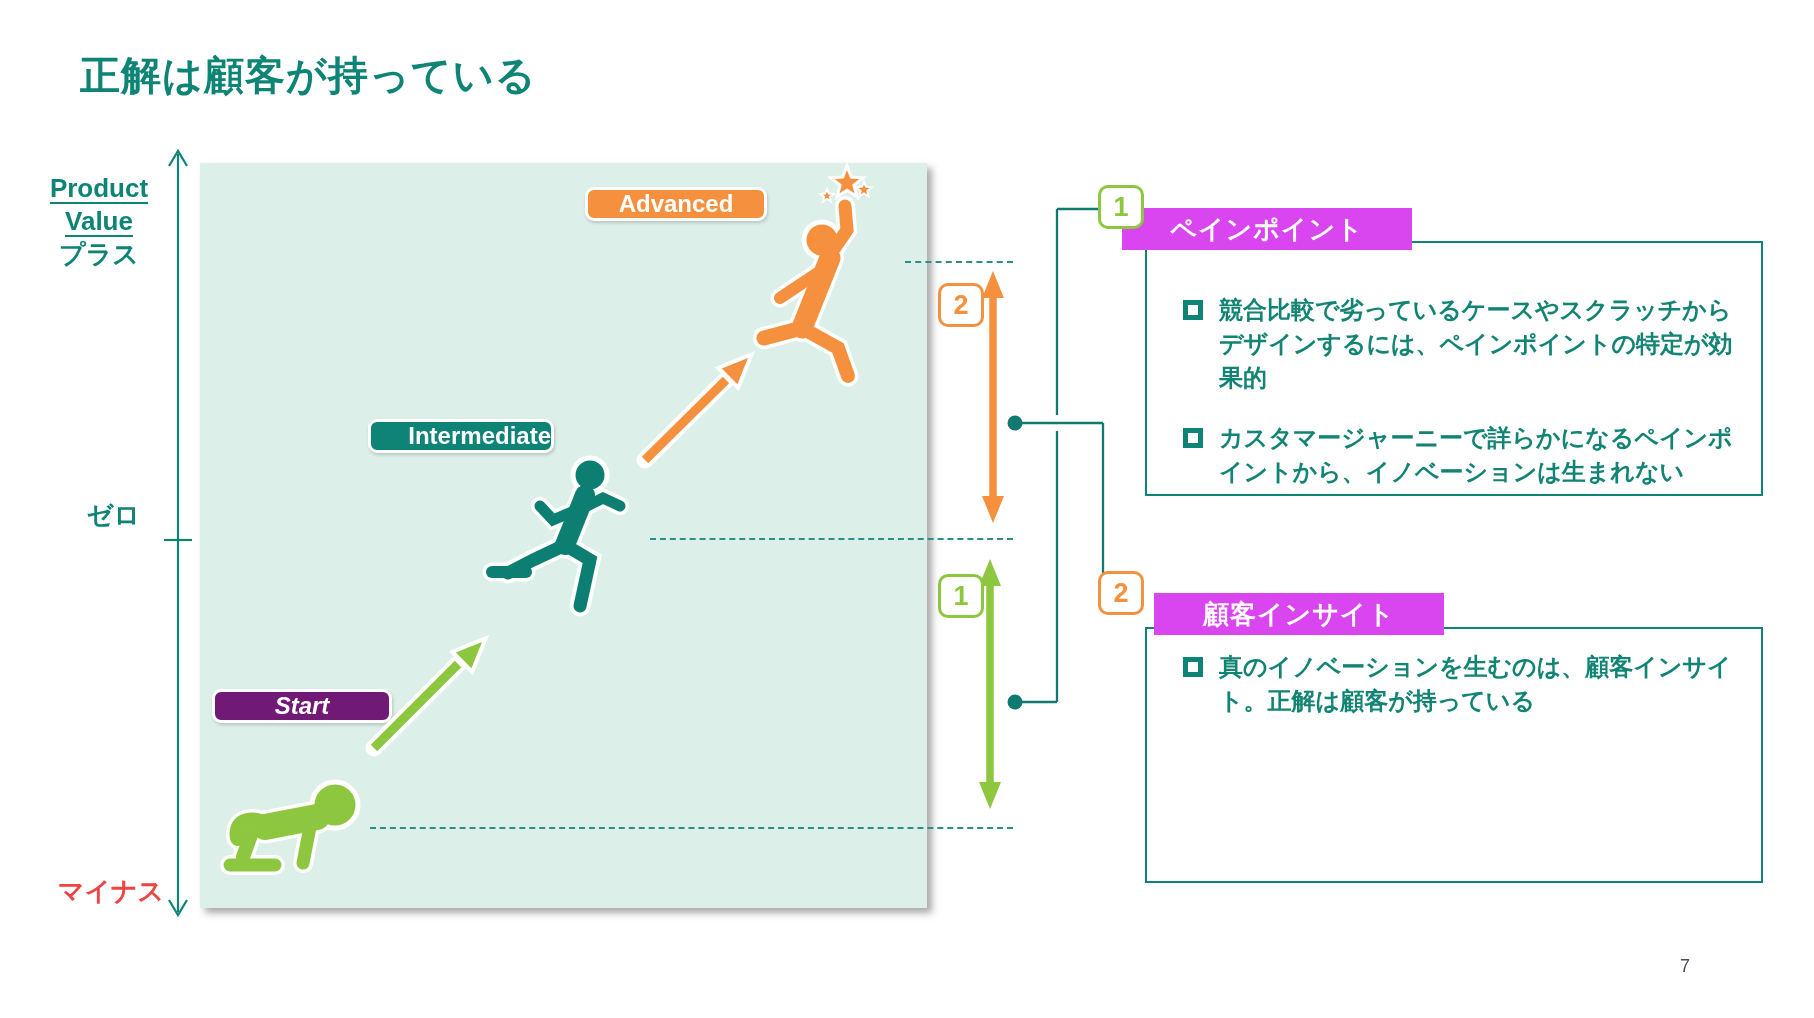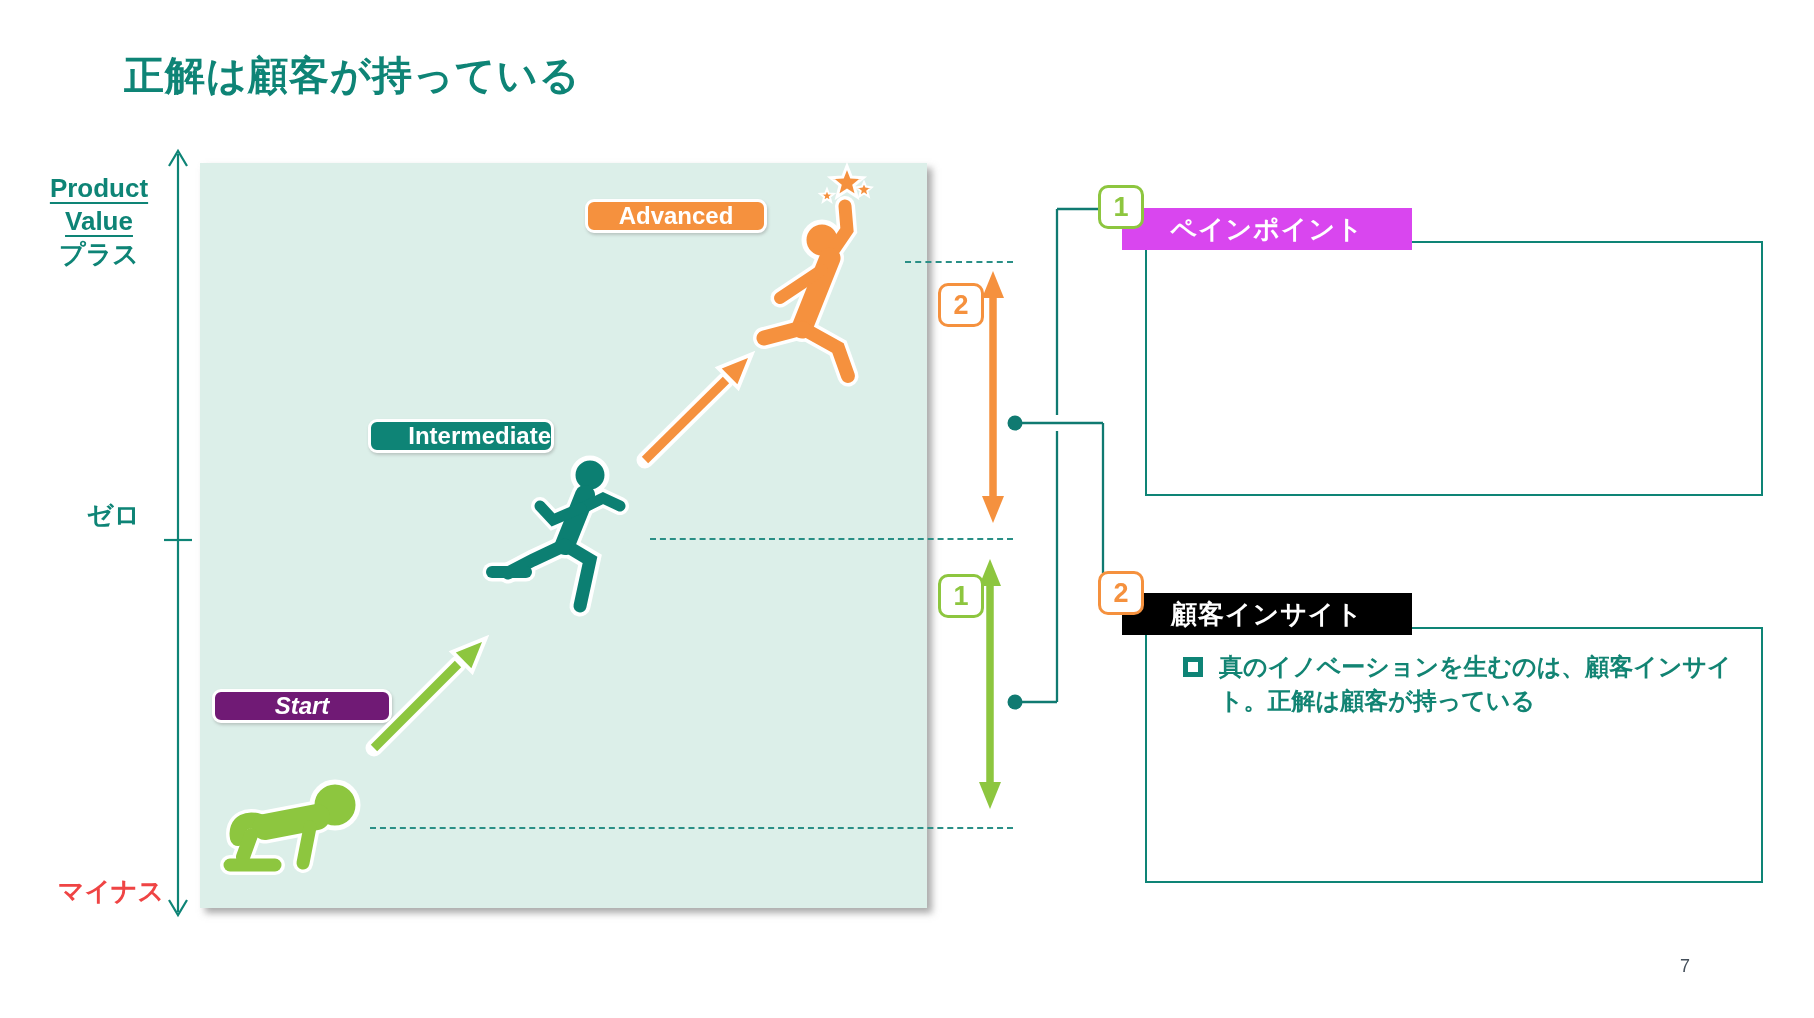--- a/index.html
+++ b/index.html
@@ -1,20 +1,20 @@
 <!DOCTYPE html>
 <html><head>
 <meta charset="utf-8">
 <style>
   * { margin:0; padding:0; box-sizing:border-box; }
   html,body { background:#fff; }
   body { font-family:"Liberation Sans", sans-serif; }
   .slide { position:relative; width:1814px; height:1018px; background:#fff; overflow:hidden; }
 
-  .title { position:absolute; left:80px; top:48px; font-size:40px; font-weight:600; color:#0E8476; letter-spacing:1px;margin-left:44px; }
+  .title { position:absolute; left:80px; top:48px; font-size:40px; font-weight:600; color:#0E8476; letter-spacing:1px; }
 
   
   .axis-top-labels { position:absolute; left:44px; top:172px; width:110px; text-align:center;
     color:#0E8476; font-size:26px; font-weight:bold; line-height:33px; }
   .axis-top-labels .u { text-decoration:underline; text-underline-offset:5px; }
   .axis-zero { position:absolute; left:60px; top:498px; width:80px; text-align:right;
     color:#0E8476; font-size:26px; font-weight:bold; }
   .axis-minus { position:absolute; left:56px; top:874px; width:110px; text-align:center;
     color:#ef4444; font-size:26px; font-weight:bold; }
 
@@ -25,38 +25,38 @@
   .dash-adv   { left:905px; top:261px; width:108px; }
   .dash-mid   { left:650px; top:538px; width:363px; }
   .dash-start { left:370px; top:827px; width:643px; }
 
   .stage-badge { position:absolute; color:#fff; font-size:24px; font-weight:bold;
     text-align:center; border:3px solid #fff; border-radius:9px;
     display:flex; align-items:center; justify-content:center;
     box-shadow:1px 2px 3px rgba(120,120,120,.35); }
   .badge-start { left:212px; top:689px; width:180px; height:34px; background:#701a75;font-style:italic; }
   .badge-int   { left:368px; top:419px; width:186px; height:34px; background:#0E8476;justify-content:flex-end; }
-  .badge-adv   { left:585px; top:187px; width:182px; height:34px; background:#F5913E;margin-top:12px; }
+  .badge-adv   { left:585px; top:187px; width:182px; height:34px; background:#F5913E; }
 
   .figure-svg, .arrow-svg { position:absolute; overflow:visible; }
 
   .num-badge { position:absolute; width:46px; height:44px; background:#fff; border-radius:10px;
     display:flex; align-items:center; justify-content:center; font-size:27px; font-weight:bold; }
   .num-orange { border:3px solid #F5913E; color:#F5913E; }
   .num-green  { border:3px solid #8DC63F; color:#8DC63F; }
   .marker-2 { left:938px; top:283px; }
   .marker-1 { left:938px; top:574px; }
 
   .callout { position:absolute; background:#fff; border:2px solid #0E8476; }
   .callout-1 { left:1145px; top:241px; width:618px; height:255px; }
   .callout-2 { left:1145px; top:627px; width:618px; height:256px; }
   .callout-header { position:absolute; width:290px; height:42px; display:flex; align-items:center;
     justify-content:center; color:#fff; font-size:26px; font-weight:600; letter-spacing:1px; }
   .header-1 { left:1122px; top:208px; background:#d946ef; }
-  .header-2 { left:1122px; top:593px; background:#000000; }
+  .header-2 { left:1154px; top:593px; background:#d946ef; }
   .corner-badge-1 { left:1098px; top:185px; }
   .corner-badge-2 { left:1098px; top:571px; }
 
   .bullets { position:absolute; width:565px; }
   .bullets-1 { left:1183px; top:293px; }
   .bullets-2 { left:1183px; top:650px; }
   .bullet { display:flex; margin-bottom:26px; }
   .bullet .sq { flex:0 0 auto; width:20px; height:20px; border:5px solid #0E8476; margin:7px 16px 0 0; }
   .bullet .txt { color:#128473; font-size:24px; line-height:34px; font-weight:600; }
 
@@ -205,20 +205,30 @@
     <circle cx="10" cy="502" r="7.5" fill="#107A71"></circle>
   </svg>
 
   <div class="callout callout-1"></div>
   <div class="callout-header header-1">
     <span>ペインポイント</span>
   </div>
   <div class="num-badge num-green corner-badge-1">
     <span>1</span>
   </div>
+  <div class="bullets bullets-1">
+    <div class="bullet">
+      <span class="sq"></span>
+      <span class="txt">競合比較で劣っているケースやスクラッチからデザインするには、ペインポイントの特定が効果的</span>
+    </div>
+    <div class="bullet">
+      <span class="sq"></span>
+      <span class="txt">カスタマージャーニーで詳らかになるペインポイントから、イノベーションは生まれない</span>
+    </div>
+  </div>
 
   <div class="callout callout-2"></div>
   <div class="callout-header header-2">
     <span>顧客インサイト</span>
   </div>
   <div class="num-badge num-orange corner-badge-2">
     <span>2</span>
   </div>
   <div class="bullets bullets-2">
     <div class="bullet">

